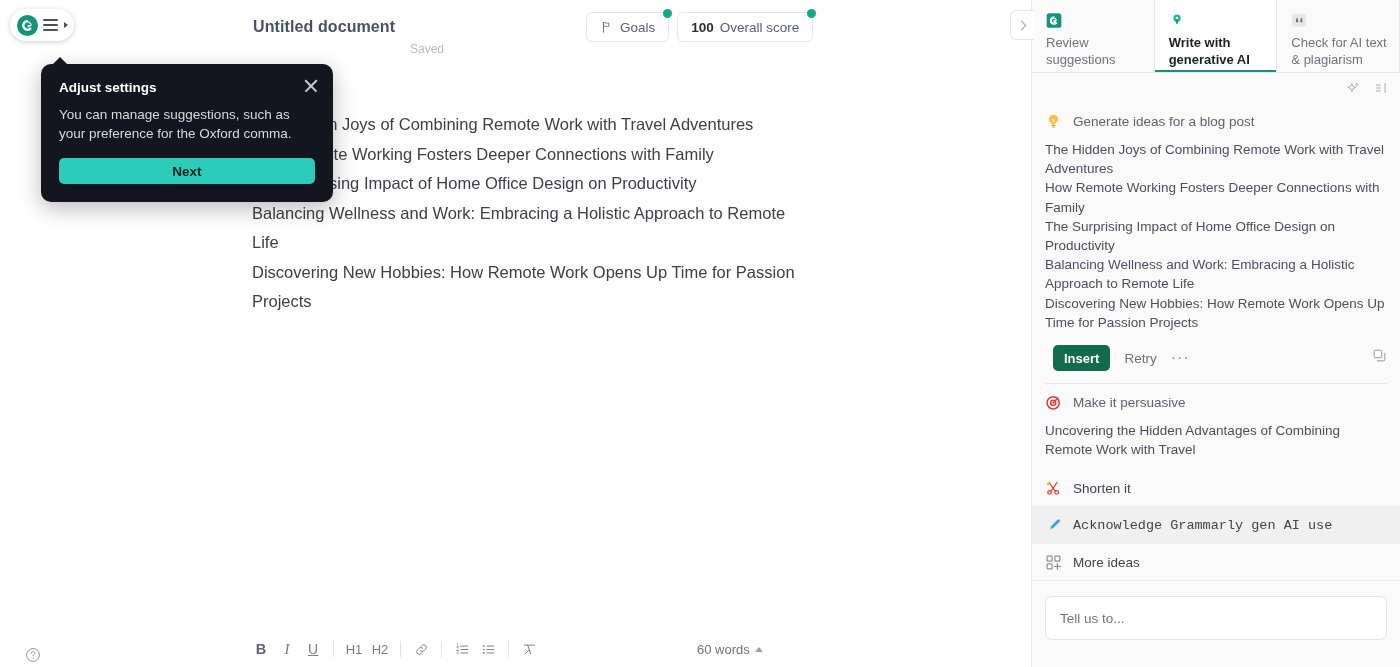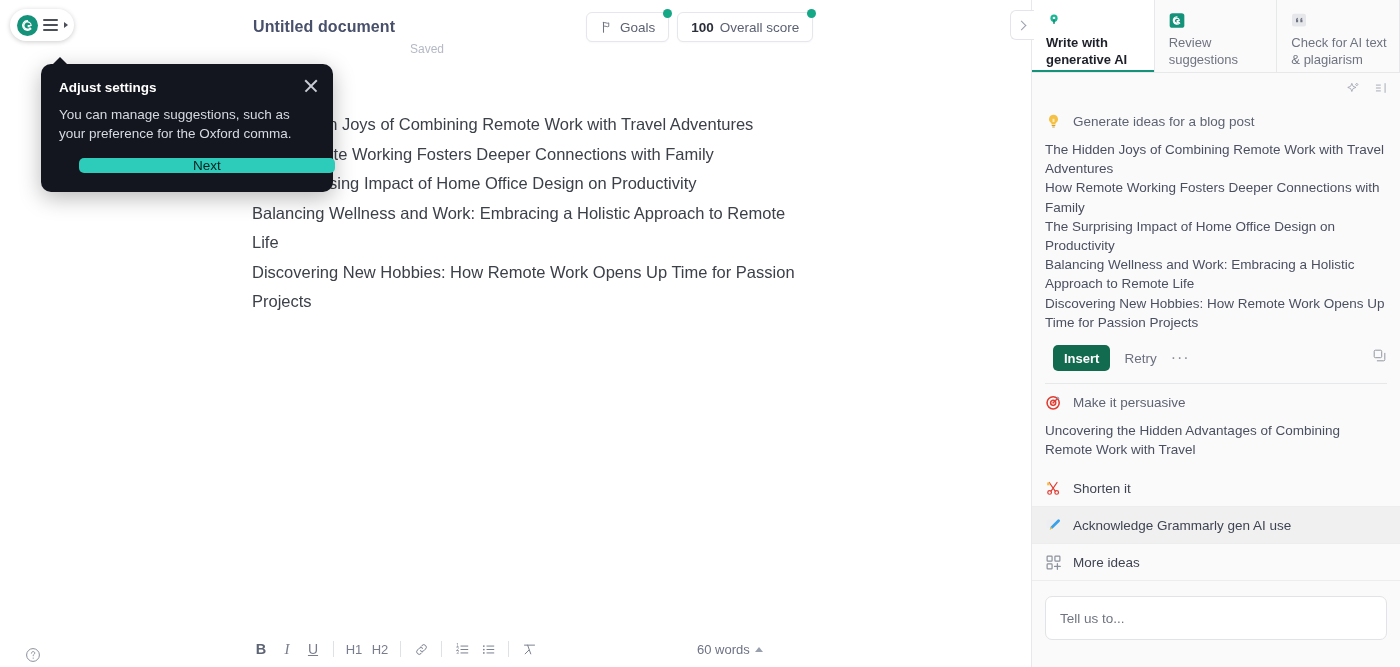--- a/index.html
+++ b/index.html
@@ -94,23 +94,23 @@
     position: absolute; right: 14px; top: 14px; width: 16px; height: 16px;
     cursor: pointer;
   }
   .coach-close:before, .coach-close:after {
     content: ""; position: absolute; left: 0; top: 7px; width: 16px; height: 1.6px;
     background: #c9ccd4;
   }
   .coach-close:before { transform: rotate(45deg); }
   .coach-close:after  { transform: rotate(-45deg); }
   .coach-btn {
-    margin-top: 15px; width: 100%; height: 15px; border: 0; border-radius: 5px;
-    background: #2ccbba; color: #08221f; font-size: 13.5px; font-weight: normal;
-    cursor: pointer; font-family: "Liberation Sans", sans-serif; margin-left: 20px;
+    margin-top: 15px; width: 100%; height: 26px; border: 0; border-radius: 5px;
+    background: #2ccbba; color: #08221f; font-size: 13.5px; font-weight: bold;
+    cursor: pointer; font-family: "Liberation Sans", sans-serif;
   }
 
   
   .expert-card {
     position: absolute; left: 22px; top: 568px; width: 70px; height: 67px;
     border: 1px solid #e3e5ea; border-radius: 6px; background: #fff;
     padding: 8px 7px 0 8px;
   }
   .expert-card .dot {
     position: absolute; right: -4px; top: -4px; width: 9px; height: 9px;
@@ -200,21 +200,21 @@
     font-family: "Liberation Sans", sans-serif; padding: 0;
   }
   .btn-more { color: #8b909c; font-size: 16px; letter-spacing: 1px; cursor: pointer; line-height: 10px; }
   .copy-ico { position: absolute; right: 0; top: 3px; cursor: pointer; }
   .divider { height: 1px; background: #e7e8ea; }
 
   .row-item {
     height: 37px; display: flex; align-items: center; gap: 11px; padding: 0 13px;
     font-size: 13.5px; color: #3f4452; cursor: pointer; border-bottom: 1px solid #ededee;
   }
-  .row-item.hl { background: #f0f0f1; }
+  .row-item.hl { background: #f0f0f1; font-family: Liberation Mono, monospace; }
 
   .composer { padding: 15px 13px 0 13px; }
   .composer-box {
     height: 44px; background: #fff; border: 1px solid #e2e3e6; border-radius: 7px;
     display: flex; align-items: center; padding: 0 14px;
     font-size: 13.5px; color: #6f7481;
   }
 </style>
 </head>
 <body>
@@ -324,35 +324,35 @@
     </div>
   </div>
 
   <div class="sidebar">
 
     <div class="collapse-btn">
       <span class="chev-r"></span>
     </div>
 
     <div class="tabs">
+      <div class="tab">
+        <svg class="tab-ico" width="16" height="16" viewBox="0 0 24 24">
+          <rect x="1" y="1" width="22" height="22" rx="4" fill="#15937a"></rect>
+          <path d="M12 6.4a5.6 5.6 0 1 0 4 9.6l-1.4-1.4A3.7 3.7 0 1 1 15.4 12h-3.1v1.9h1.7" fill="none" stroke="#ffffff" stroke-width="1.8" stroke-linecap="round"></path>
+        </svg>
+        <div class="tab-label">Review suggestions</div>
+      </div>
+
       <div class="tab active">
         <svg class="tab-ico" width="16" height="16" viewBox="0 0 24 24">
           <circle cx="12" cy="8.5" r="5.4" fill="#17b794"></circle>
           <path d="M12 8.5v7.5" stroke="#0e8a6e" stroke-width="2.4" stroke-linecap="round"></path>
           <circle cx="12" cy="8.2" r="2" fill="#ffffff"></circle>
         </svg>
         <div class="tab-label">Write with generative AI</div>
-      </div>
-
-      <div class="tab">
-        <svg class="tab-ico" width="16" height="16" viewBox="0 0 24 24">
-          <rect x="1" y="1" width="22" height="22" rx="4" fill="#15937a"></rect>
-          <path d="M12 6.4a5.6 5.6 0 1 0 4 9.6l-1.4-1.4A3.7 3.7 0 1 1 15.4 12h-3.1v1.9h1.7" fill="none" stroke="#ffffff" stroke-width="1.8" stroke-linecap="round"></path>
-        </svg>
-        <div class="tab-label">Review suggestions</div>
       </div>
 
       <div class="tab">
         <svg class="tab-ico" width="16" height="16" viewBox="0 0 24 24">
           <rect x="1.5" y="2" width="21" height="19" rx="3" fill="#e6e7ea"></rect>
           <path d="M7.5 14.5V11c0-1.7 1.1-2.9 2.7-3.2l.4 1.2c-.9.3-1.4.9-1.4 1.6h1.5v3.9zM14 14.5V11c0-1.7 1.1-2.9 2.7-3.2l.4 1.2c-.9.3-1.4.9-1.4 1.6h1.5v3.9z" fill="#6f7482"></path>
         </svg>
         <div class="tab-label">Check for AI text &amp; plagiarism</div>
       </div>
       <div class="tabs-bottom-line"></div>

